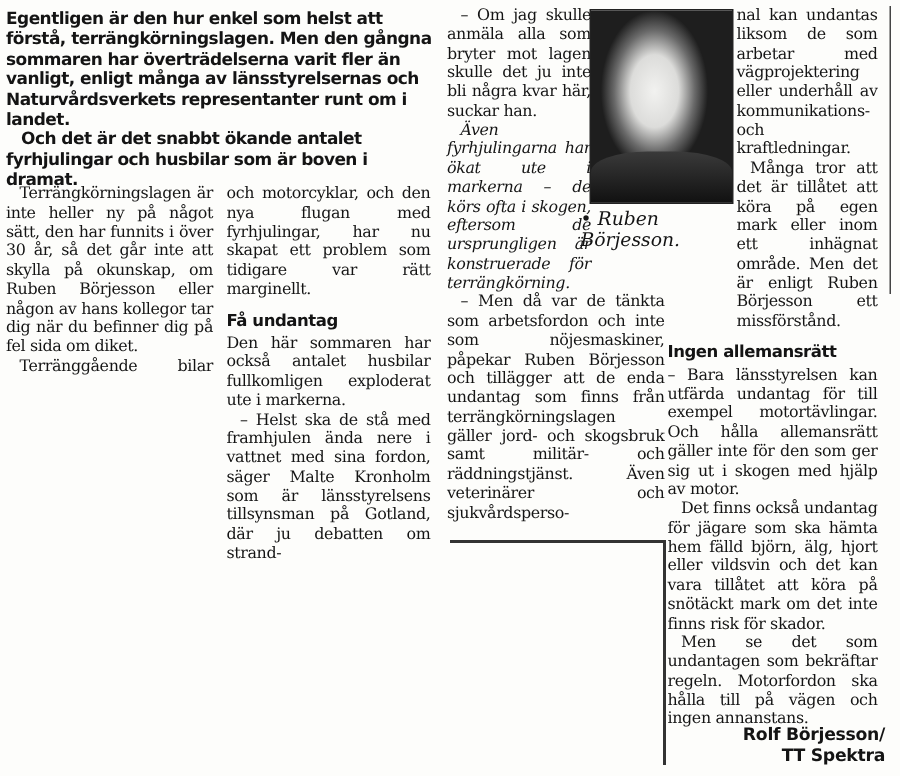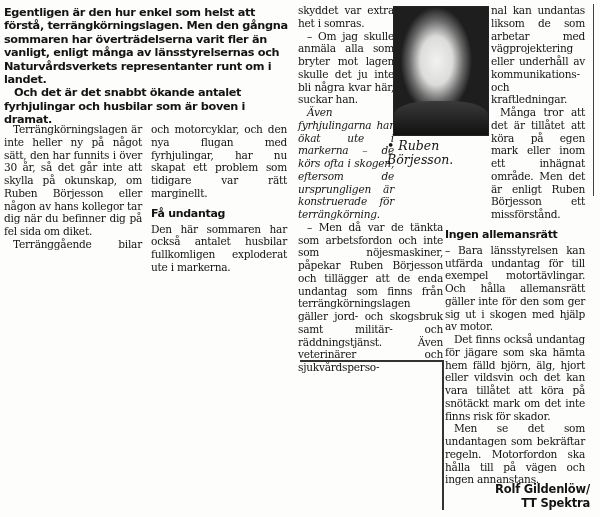--- a/index.html
+++ b/index.html
@@ -61,25 +61,25 @@
 
 <div class="abs col c1">
   <p>Terrängkörningslagen är inte heller ny på något sätt, den har funnits i över 30 år, så det går inte att skylla på okunskap, om Ruben Börjesson eller någon av hans kollegor tar dig när du befinner dig på fel sida om diket.</p>
   <p style="text-align-last: justify;">Terränggående bilar</p>
 </div>
 
 <div class="abs col c2">
   <p class="noindent">och motorcyklar, och den nya flugan med fyrhjulingar, har nu skapat ett problem som tidigare var rätt marginellt.</p>
   <h3>Få undantag</h3>
   <p class="noindent">Den här sommaren har också antalet husbilar fullkomligen exploderat ute i markerna.</p>
+  <p>– Helst ska de stå med framhjulen ända nere i vattnet med sina fordon, säger Malte Kronholm som är länsstyrelsens tillsynsman på Gotland, där ju debatten om strand-</p>
 </div>
 
 <div class="abs col c3">
   <div class="c3top">
-    <p class="noindent">skyddet var extra het i somras.</p>
     <p>– Om jag skulle anmäla alla som bryter mot lagen skulle det ju inte bli några kvar här, suckar han.</p>
   </div>
   <div style="width:96px;font-style:italic;">
     <p>Även fyrhjulingarna har ökat ute i markerna – de körs ofta i skogen, eftersom de ursprungligen är konstruerade för terrängkörning.</p>
   </div>
   <p>– Men då var de tänkta som arbetsfordon och inte som nöjesmaskiner, påpekar Ruben Börjesson och tillägger att de enda undantag som finns från terrängkörningslagen gäller jord- och skogsbruk samt militär- och räddningstjänst. Även veterinärer och sjukvårdsperso-</p>
 </div>
 
 <div class="abs photo">
   <div class="shoulder"></div>
@@ -95,15 +95,15 @@
   <p class="noindent">– Bara länsstyrelsen kan utfärda undantag för till exempel motortävlingar. Och hålla allemansrätt gäller inte för den som ger sig ut i skogen med hjälp av motor.</p>
   <p>Det finns också undantag för jägare som ska hämta hem fälld björn, älg, hjort eller vildsvin och det kan vara tillåtet att köra på snötäckt mark om det inte finns risk för skador.</p>
   <p>Men se det som undantagen som bekräftar regeln. Motorfordon ska hålla till på vägen och ingen annanstans.</p>
 </div>
 
 <div class="abs rule-h"></div>
 <div class="abs rule-v"></div>
 <div class="abs rule-right"></div>
 
 <div class="abs byline">
-  <div>Rolf Gildenlöw/</div>
+  <div>Rolf Börjesson/</div>
   <div>TT Spektra</div>
 </div>
 
 </body></html>

